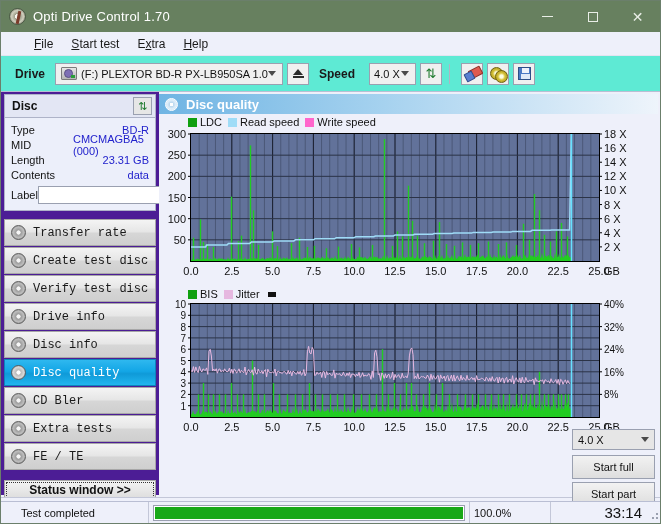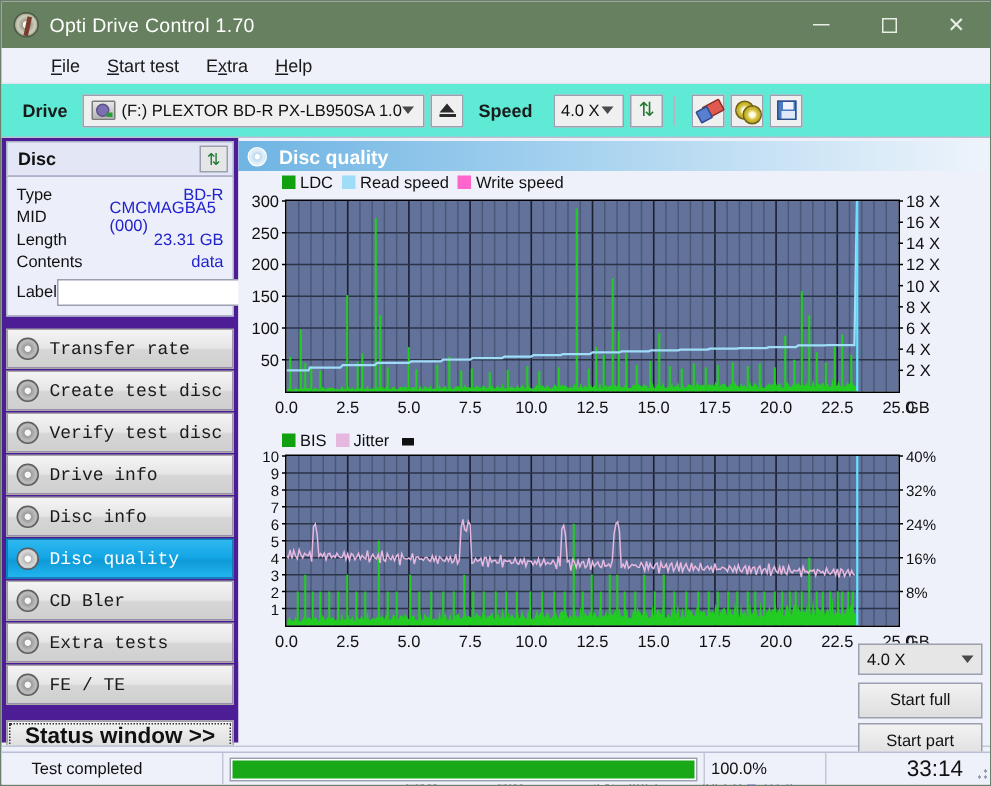--- a/index.html
+++ b/index.html
@@ -194,21 +194,21 @@
     border: 1px solid #5d5d5d; position: relative;
   }
   .nav-btn.active .nav-ic {
     background: radial-gradient(circle, #ffffff 20%, #b8b8b8 26%, #d8d8d8 58%, #8a8a8a 100%);
   }
   #status-window-btn {
     margin-top: 10px; height: 20px;
     background: linear-gradient(#f4f4f4, #dcdcdc);
     border: 1px solid #a7a7a7; outline: 1px dotted #333; outline-offset: -3px;
     display: flex; align-items: center; justify-content: center;
-    font-size: 15px; font-weight: bold; color: #111;
+    font-size: 12px; font-weight: bold; color: #111;
   }
 
   
   #content { flex: 1; background: #eef0fa; padding: 2px 2px 0 0; display: flex; flex-direction: column; }
   #content-head {
     height: 20px;
     background: linear-gradient(90deg, #6fb4e3 0%, #a6d2ef 45%, #eef4fb 100%);
     display: flex; align-items: center; padding-left: 6px;
   }
   #content-head .head-ic {

